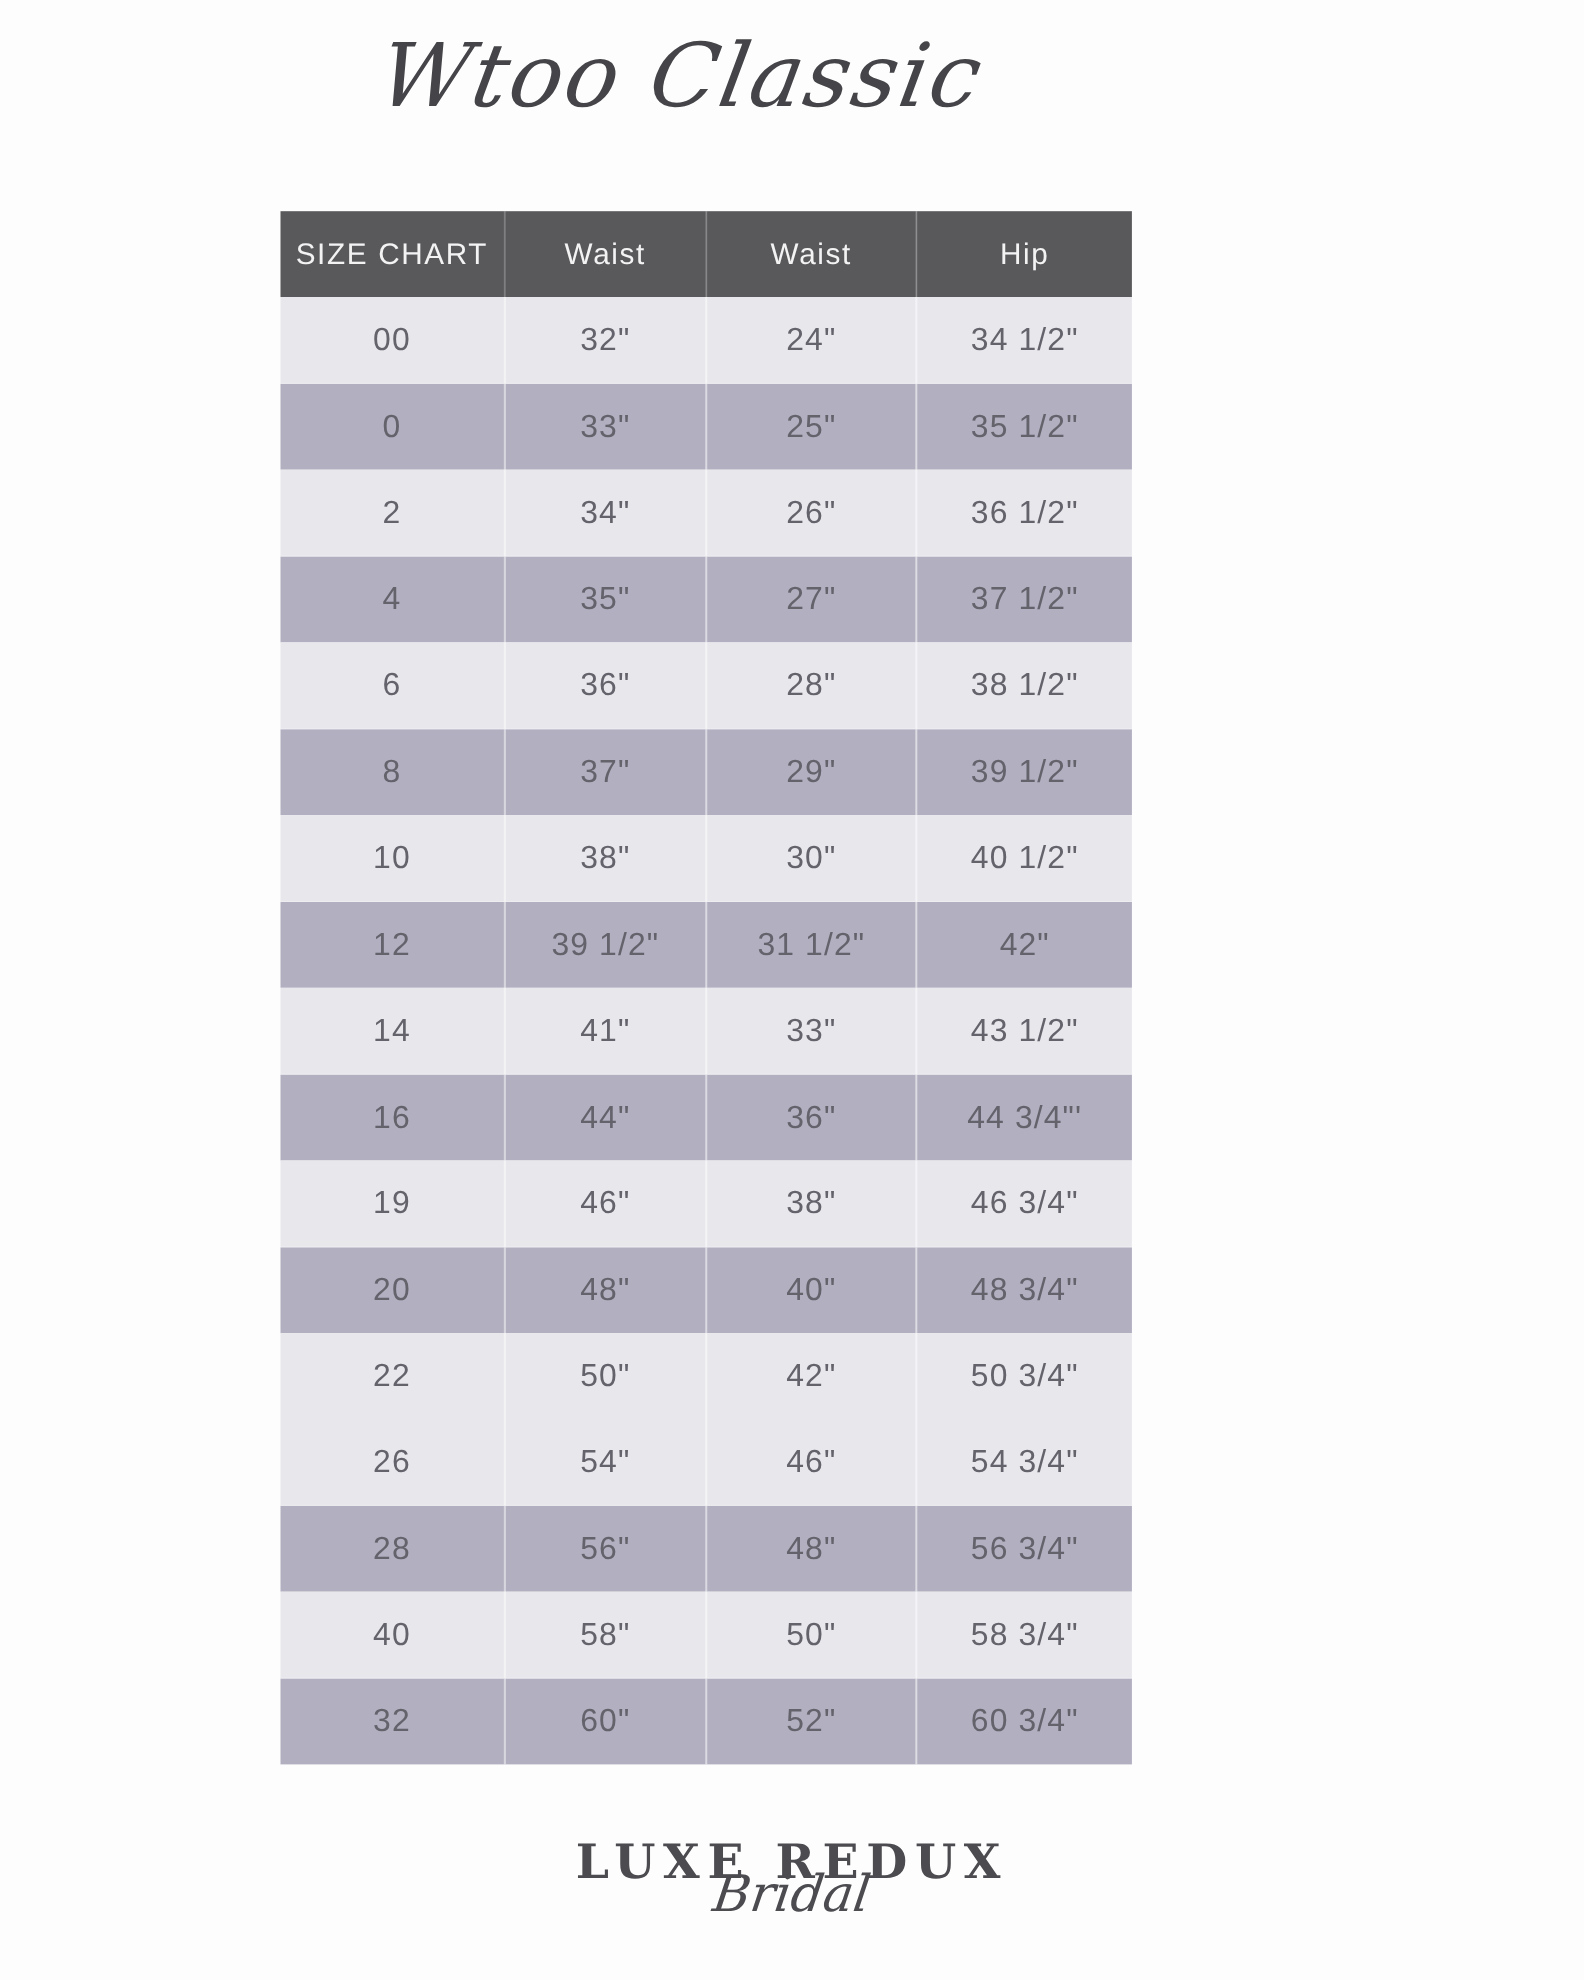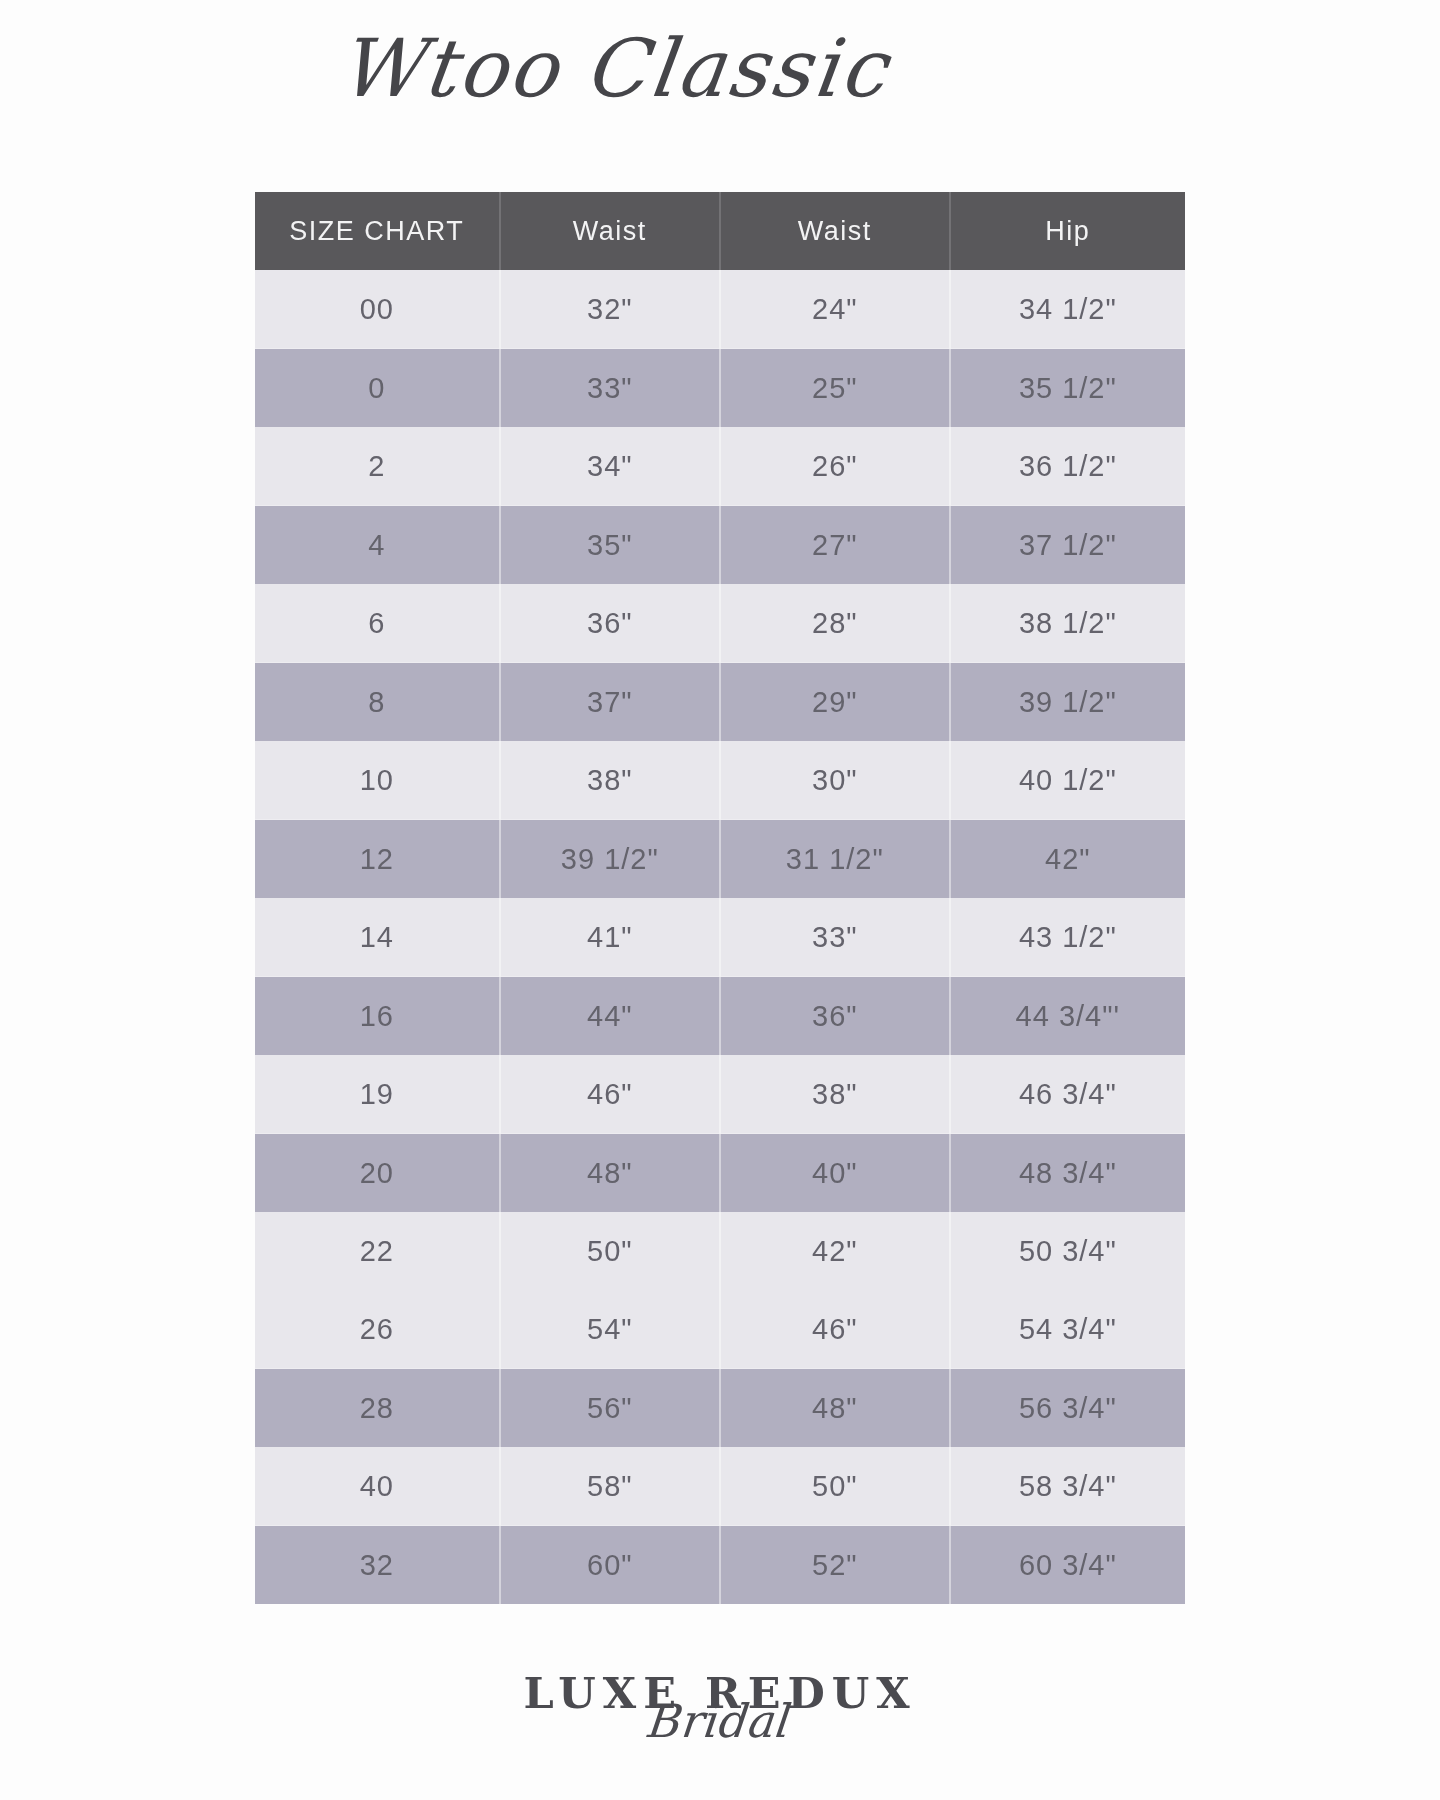--- a/index.html
+++ b/index.html
@@ -34,21 +34,21 @@
     color: #454549;
     transform: skewX(-10deg);
     letter-spacing: 2px;
   }
 
   
   .size-table {
     position: absolute;
     top: 192px;
     left: 255px;
-    width: 930px;
+    width: 774px;
     border-collapse: collapse;
     table-layout: fixed;
     padding-left: 44px;
   }
   .size-table col.c1 { width: 26.3%; }
   .size-table col.c2 { width: 23.7%; }
   .size-table col.c3 { width: 24.7%; }
   .size-table col.c4 { width: 25.3%; }
 
   .size-table th {

